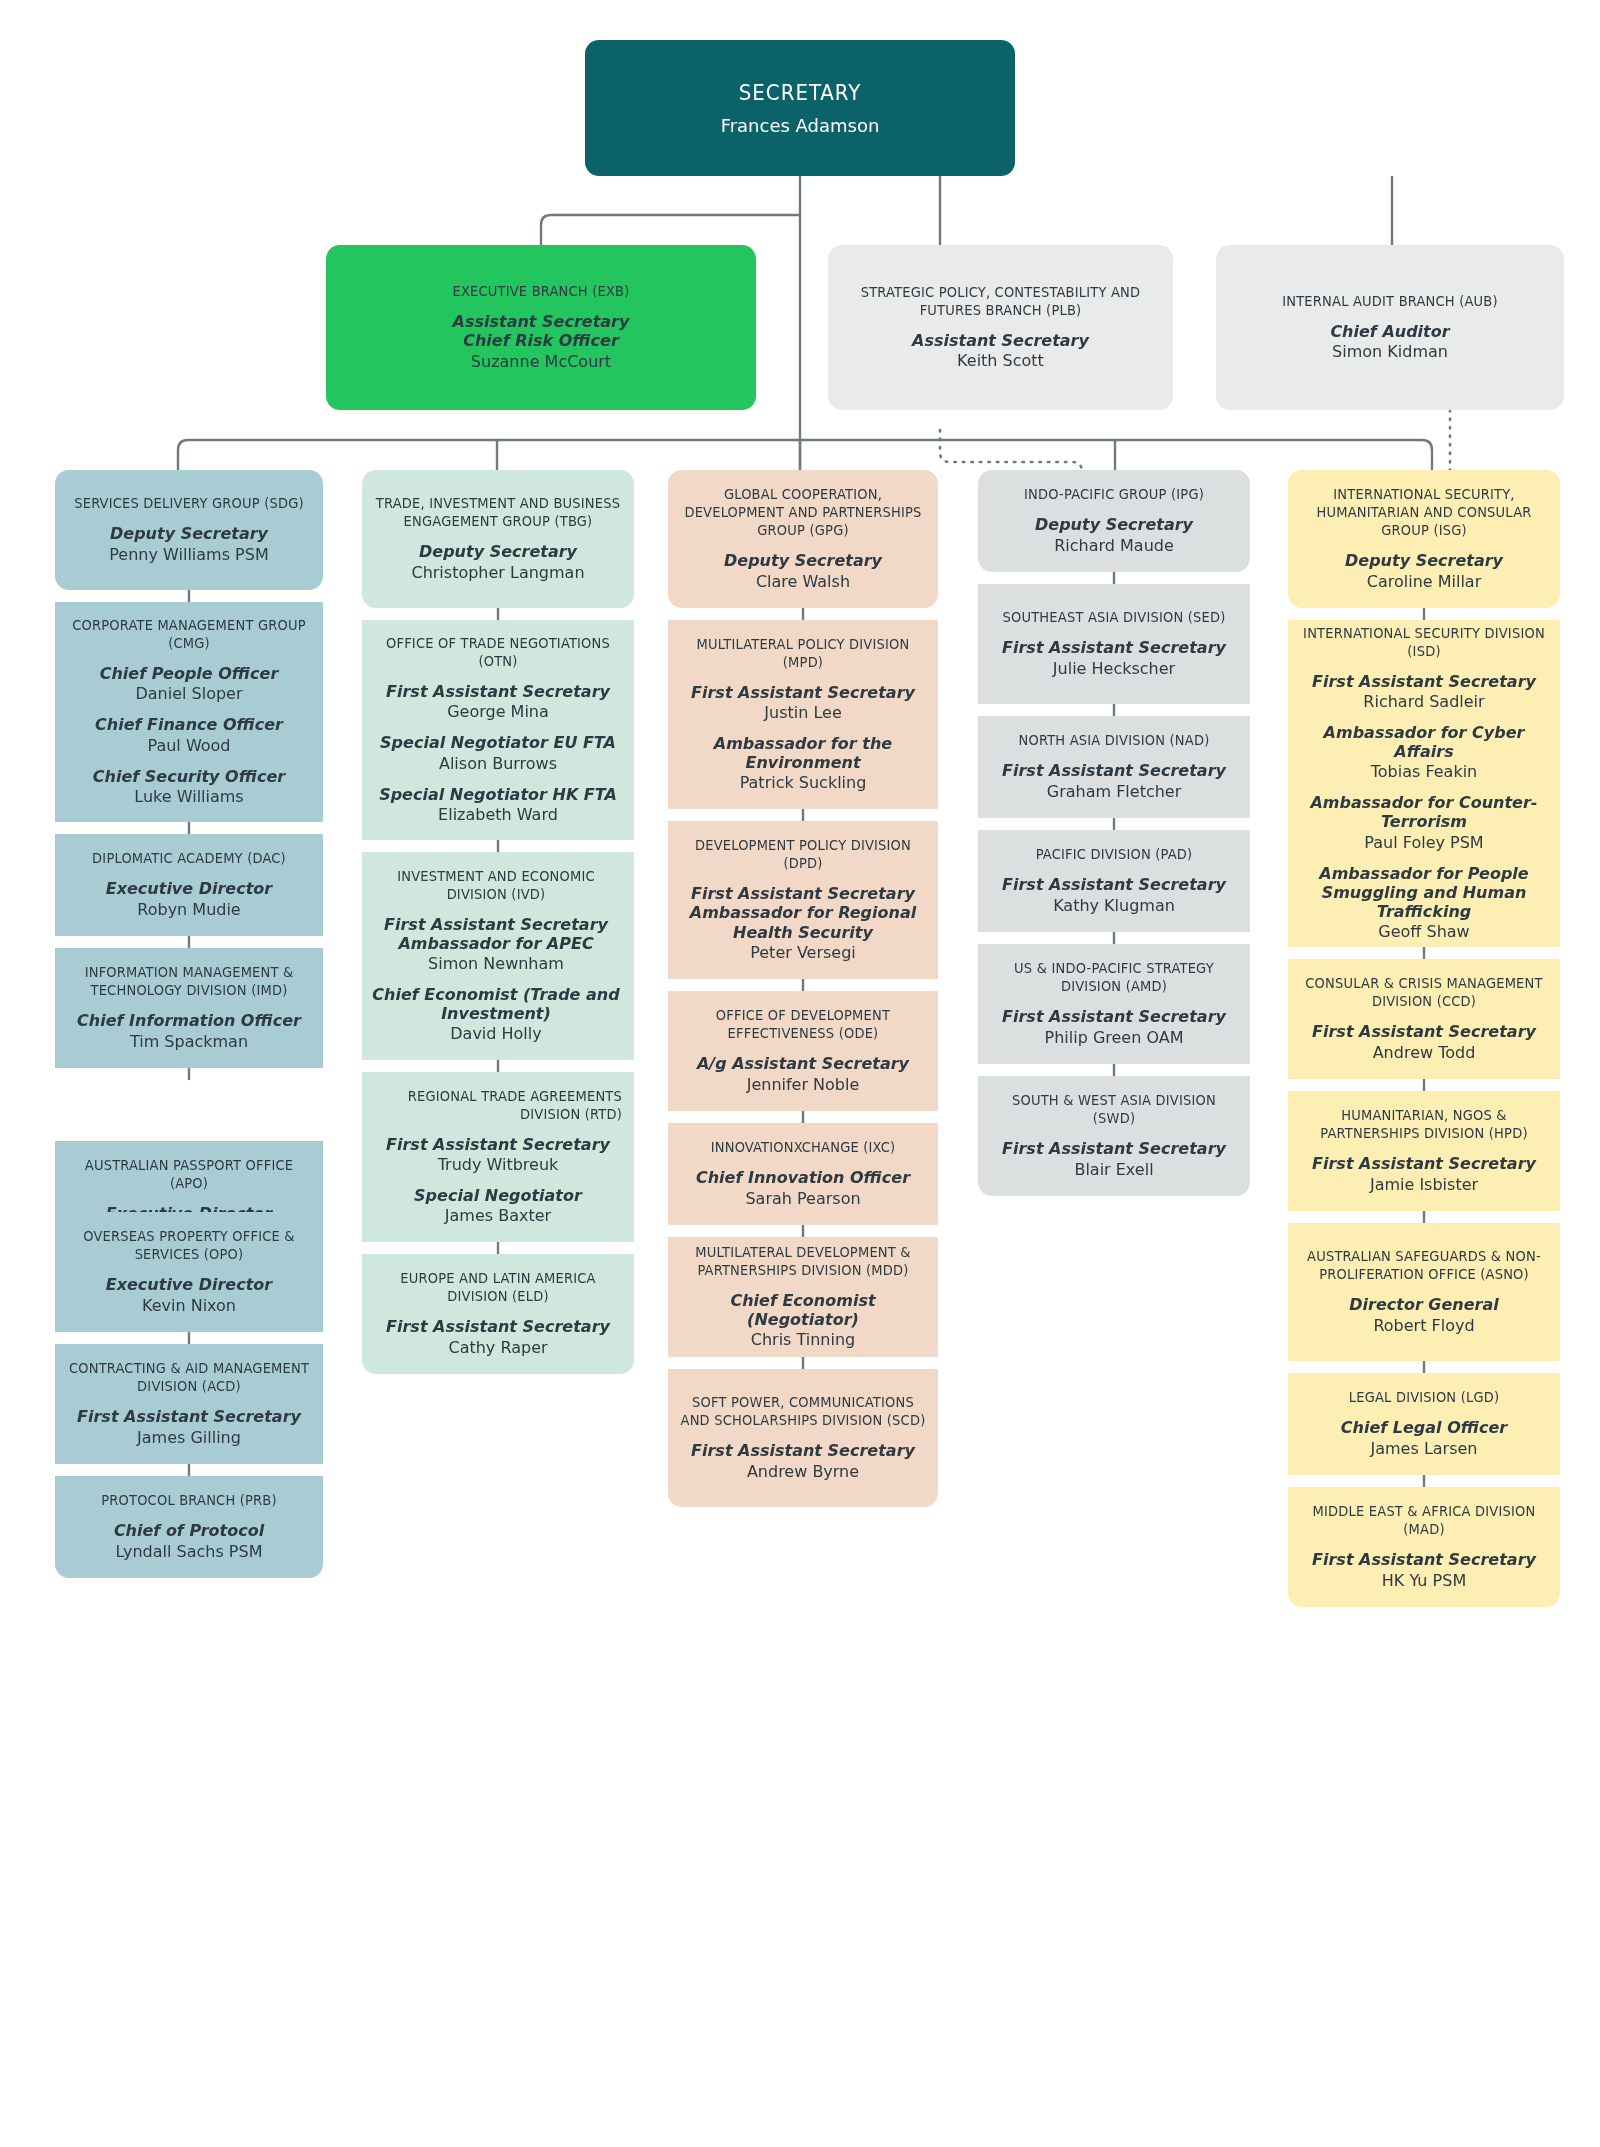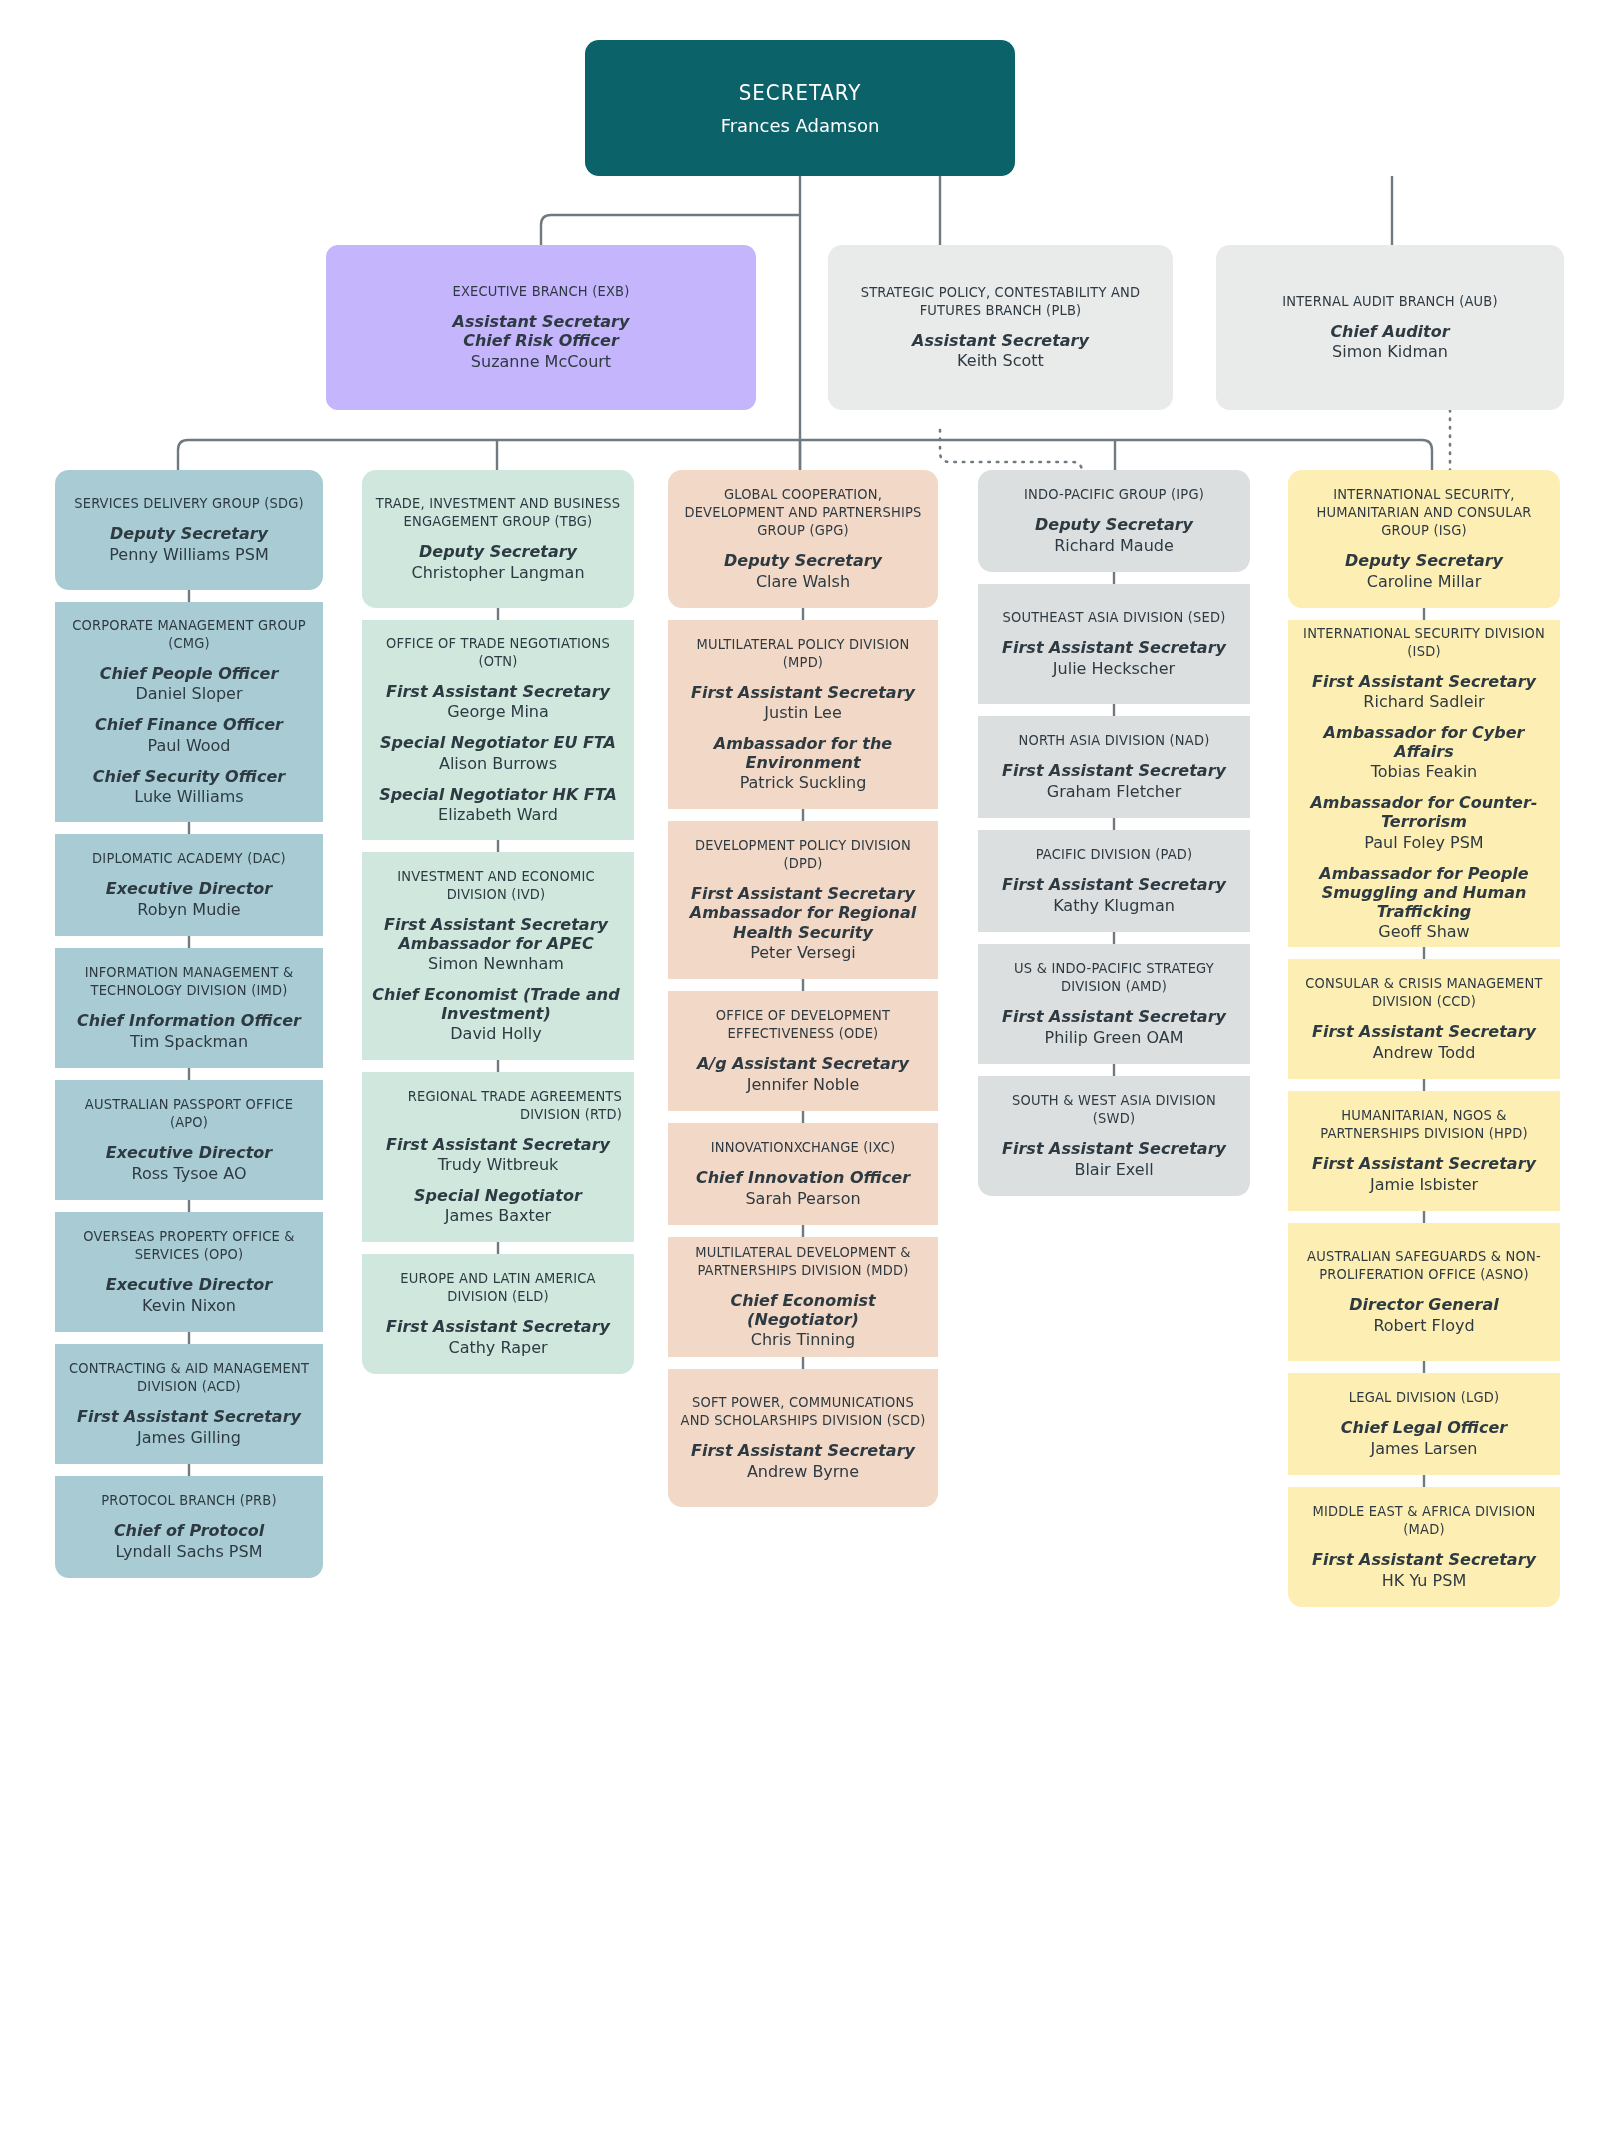--- a/index.html
+++ b/index.html
@@ -63,21 +63,21 @@
 
   
   .flat-top    { border-top-left-radius: 0;    border-top-right-radius: 0; }
   .flat-bottom { border-bottom-left-radius: 0; border-bottom-right-radius: 0; }
 
   
   .c-secretary { background: #0b6268; color: #ffffff; }
   .c-secretary .title  { font-size: 22px; letter-spacing: 1px; }
   .c-secretary .person { font-size: 18px; margin-top: 9px; }
 
-  .c-mint  { background: #c4b5fd; border-radius: 12px; }
+  .c-mint  { background: #22c55e; }
   .c-grey  { background: #e9eaea; }
   .c-blue  { background: #a9ccd4; }
   .c-green { background: #cfe7dd; }
   .c-pink  { background: #f2d8c6; }
   .c-gry2  { background: #dcdfdf; }
   .c-yellow{ background: #fdeeb4; }
 
   .c-exb .title, .c-plb .title, .c-aub .title { font-size: 14.5px; }
 </style>
 </head>
@@ -180,21 +180,21 @@
       <div class="box c-blue flat-top flat-bottom" style="left: 55px; top: 834px; width: 268px; height: 102px;">
         <div class="title">DIPLOMATIC ACADEMY (DAC)</div>
         <div class="role">Executive Director</div>
         <div class="person">Robyn Mudie</div>
       </div>
       <div class="box c-blue flat-top flat-bottom" style="left: 55px; top: 948px; width: 268px; height: 120px;">
         <div class="title">INFORMATION MANAGEMENT &amp; TECHNOLOGY DIVISION (IMD)</div>
         <div class="role">Chief Information Officer</div>
         <div class="person">Tim Spackman</div>
       </div>
-      <div class="box c-blue flat-top flat-bottom" style="left: 55px; top: 1080px; width: 268px; height: 120px;">
+      <div class="box c-blue flat-top flat-bottom" style="left: 55px; top: 1141px; width: 268px; height: 120px;">
         <div class="title">AUSTRALIAN PASSPORT OFFICE (APO)</div>
         <div class="role">Executive Director</div>
         <div class="person">Ross Tysoe AO</div>
       </div>
       <div class="box c-blue flat-top flat-bottom" style="left: 55px; top: 1212px; width: 268px; height: 120px;">
         <div class="title">OVERSEAS PROPERTY OFFICE &amp; SERVICES (OPO)</div>
         <div class="role">Executive Director</div>
         <div class="person">Kevin Nixon</div>
       </div>
       <div class="box c-blue flat-top flat-bottom" style="left: 55px; top: 1344px; width: 268px; height: 120px;">

